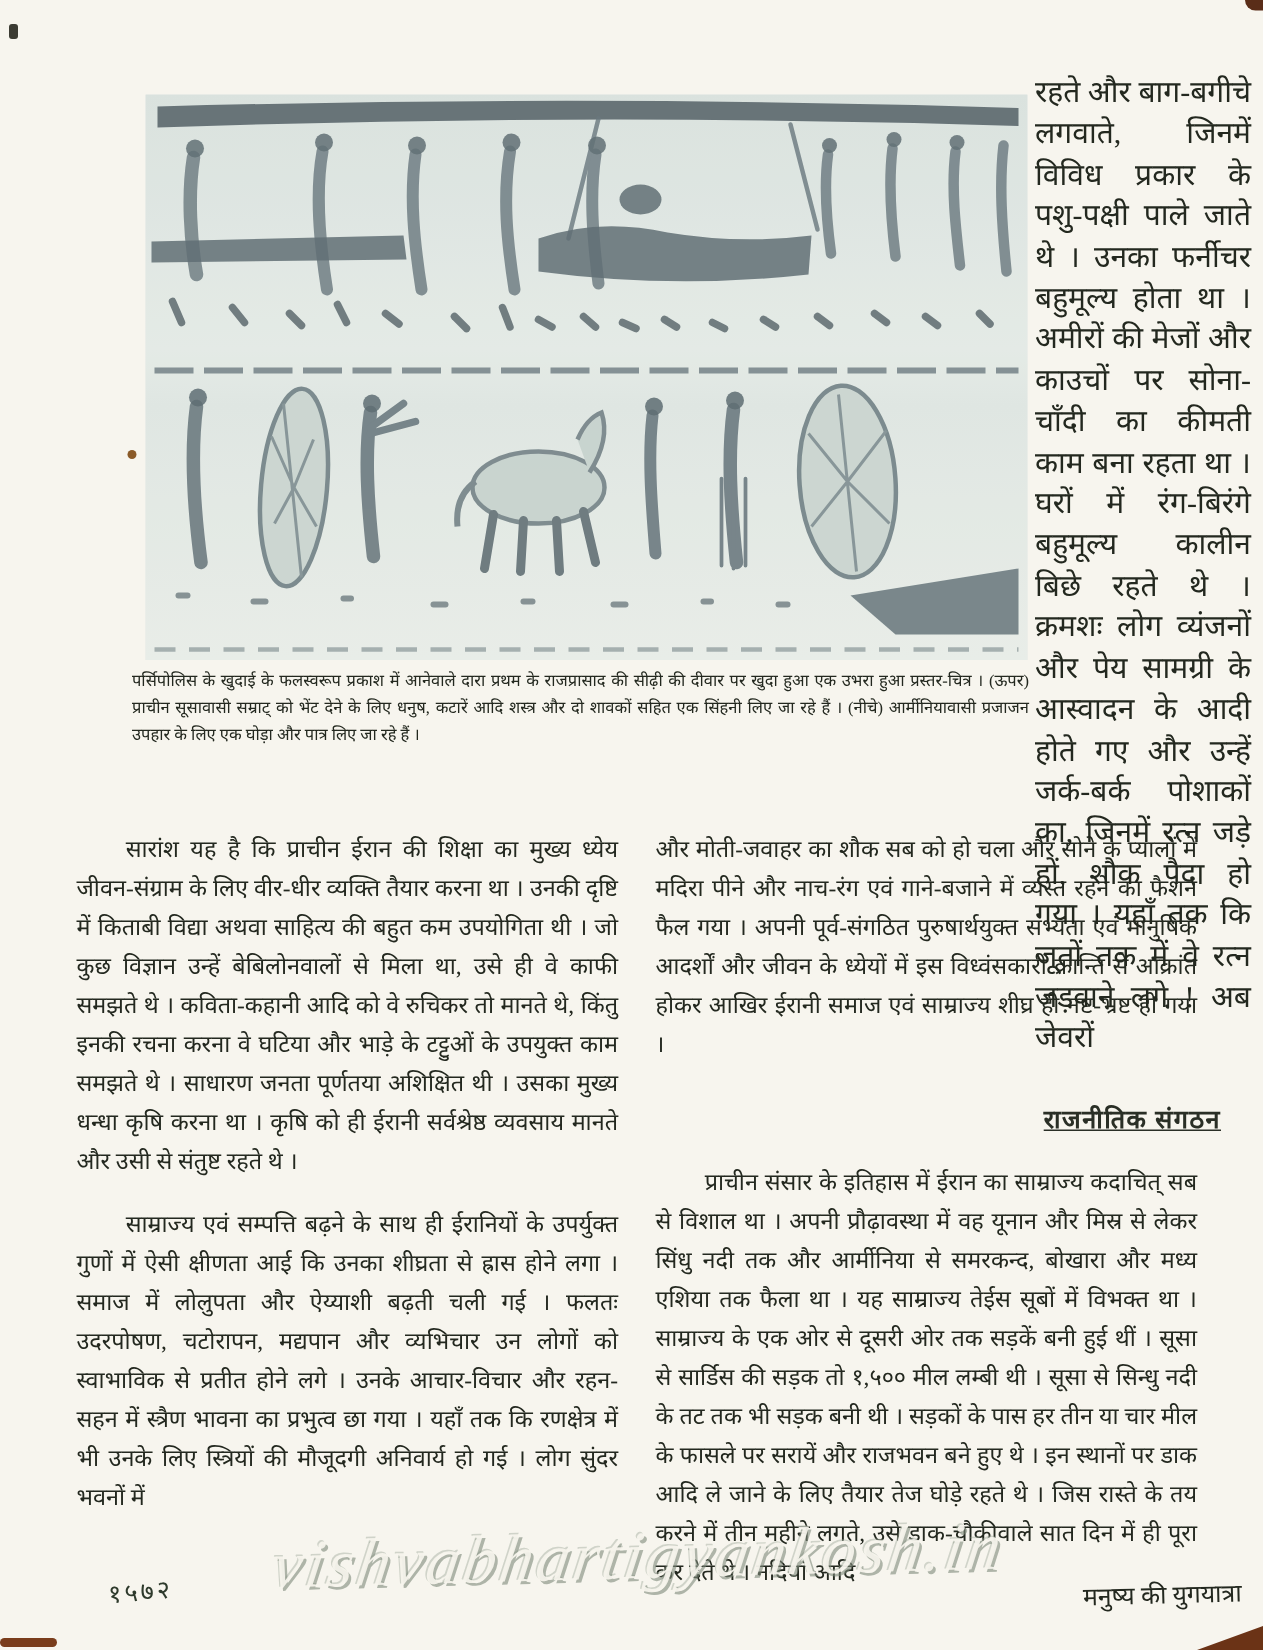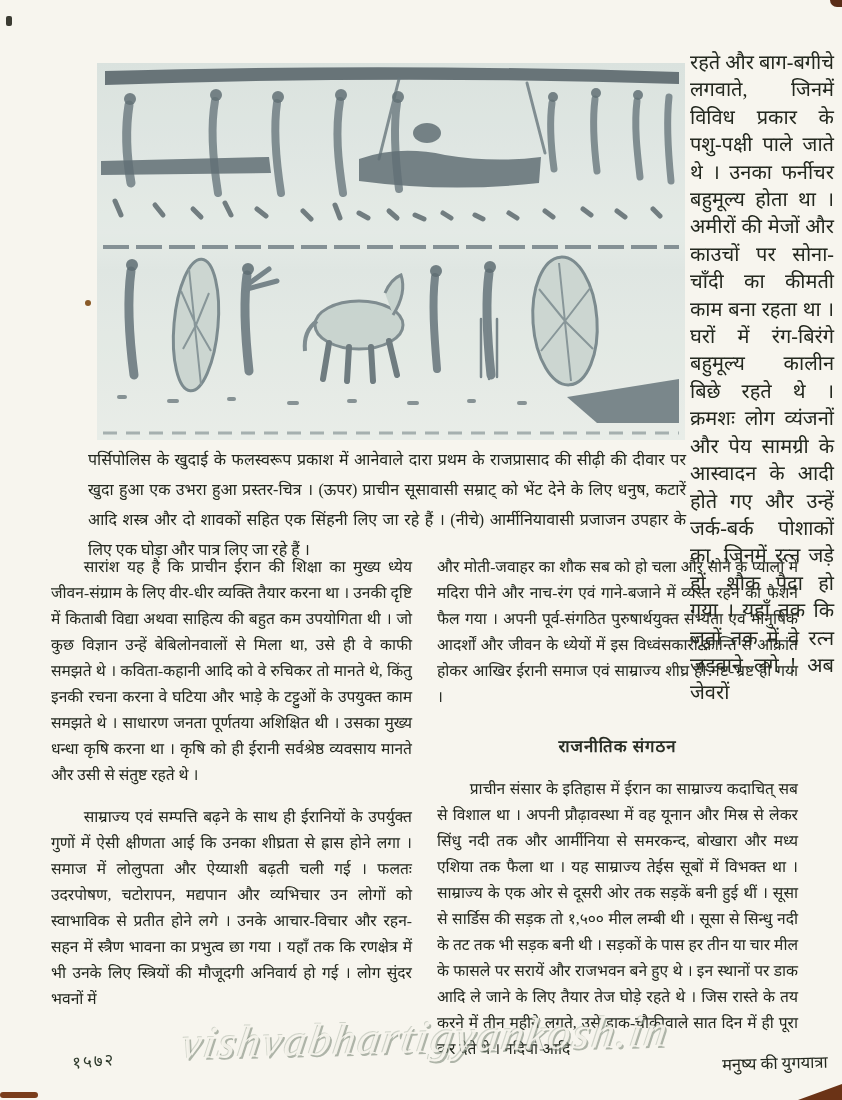--- a/index.html
+++ b/index.html
@@ -20,31 +20,31 @@
   }
   .photo svg{display:block;width:100%;height:100%;}
   
   .sidebar{
     position:absolute;left:690px;top:49px;width:144px;
     font-size:20px;line-height:27.4px;text-align:justify;text-justify:inter-word;
   }
   
   .caption{
     position:absolute;left:88px;top:445px;width:598px;
-    font-size:16px;line-height:30px;text-align:justify;
+    font-size:11px;line-height:18px;text-align:justify;
   }
   
   .col{position:absolute;top:538px;width:393px;font-size:15.6px;line-height:26px;text-align:justify;}
   .col-left{left:35px;}
   .col-right{left:421px;}
   .para{margin:16px;}
   .para.indent{text-indent:2.1em;}
   .subhead{
-    margin:24px 0 9px 0;text-align:center;font-weight:bold;
-    font-size:16.8px;letter-spacing:1px;text-indent:0;color:#2a2f26;
+    margin:24px 0 9px 0;text-align:right;font-weight:bold;
+    font-size:16.8px;letter-spacing:1px;text-indent:0;color:#2a2f26;text-decoration:underline;
   }
   
   .page-num{
     position:absolute;left:72px;top:1049px;font-size:17px;letter-spacing:2px;
     color:#2e3a2c;transform:rotate(-5deg);
   }
   .running-title{
     position:absolute;right:14px;top:1051px;font-size:16.5px;color:#23281f;
     transform:rotate(-1.5deg);
   }

